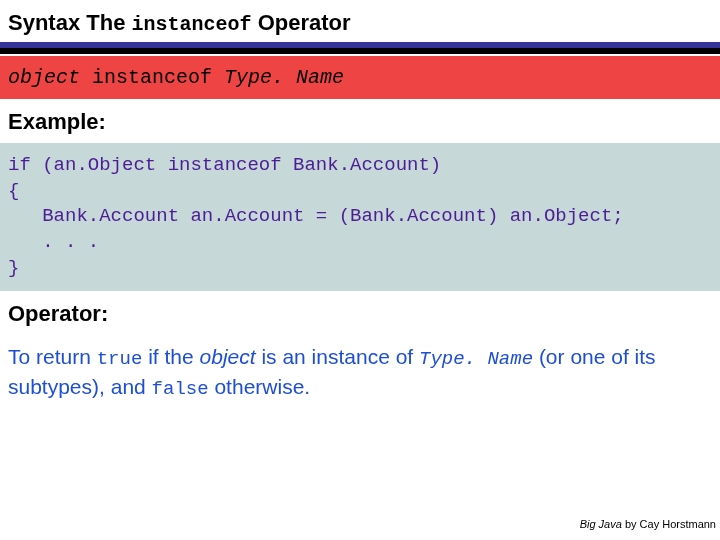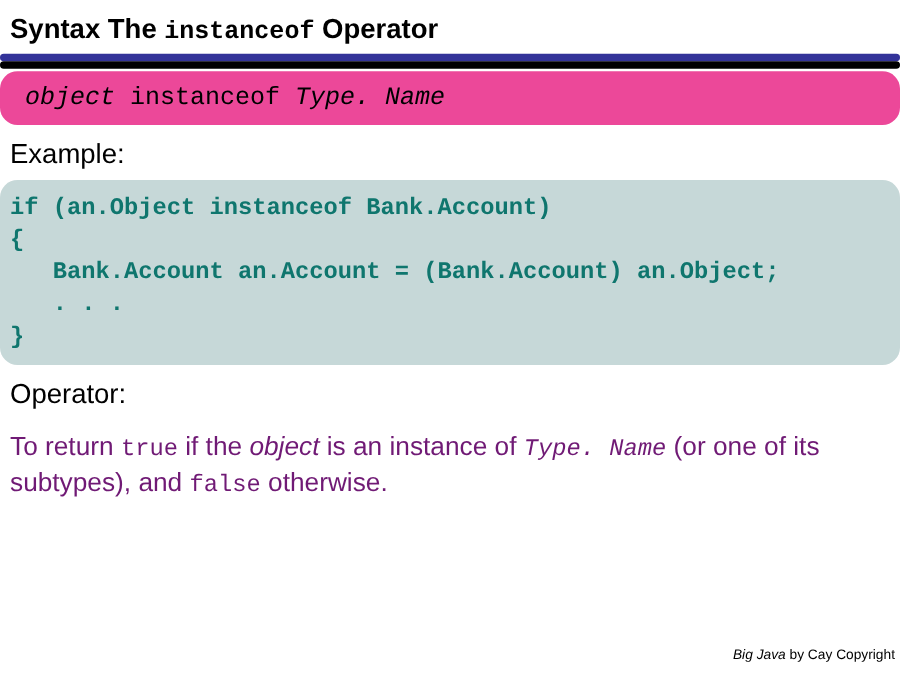--- a/index.html
+++ b/index.html
@@ -1,15 +1,15 @@
 <!DOCTYPE html>
 <html><head>
 <meta charset="utf-8">
 <style>
-  * { margin: 0; padding: 0; box-sizing: border-box; border-radius: 14px; }
+  * { margin: 0; padding: 0; box-sizing: border-box; }
   body {
     width: 720px;
     height: 540px;
     background: #ffffff;
     font-family: Arial, Helvetica, sans-serif;
     position: relative;
     overflow: hidden;
   }
   .title-bar {
     padding: 10px 8px 6px 8px;
@@ -24,54 +24,54 @@
     height: 6px;
     background: #333399;
     margin: 0;
   }
   .shadow-bar {
     height: 6px;
     background: #000;
     margin: 0;
   }
   .syntax-block {
-    background: #ec4899;
-    padding: 10px 20px;
+    background: #ef4444;
+    padding: 10px 8px;
     margin-top: 2px;
   }
   .syntax-line {
     font-family: "Courier New", Courier, monospace;
     font-style: italic;
     font-size: 20px;
     color: #000;
   }
   .syntax-line .kw { font-style: normal; }
   .section-label {
-    font-weight: normal;
+    font-weight: bold;
     font-size: 22px;
     padding: 10px 8px 8px 8px;
     color: #000;
   }
   .example-block {
     background: #c6d8d8;
     padding: 10px 8px 10px 8px;
   }
   .example-block pre {
     font-family: "Courier New", Courier, monospace;
     font-size: 19px;
     line-height: 1.35;
-    color: #0f766e;
-    font-weight: bold;
+    color: #4c1d95;
+    font-weight: normal;
     white-space: pre;
   }
   .purpose-text {
     padding: 8px 8px 0 8px;
     font-size: 21px;
     line-height: 1.35;
-    color: #701a75;
+    color: #1d4ed8;
   }
   .purpose-text .mono { font-family: "Courier New", Courier, monospace; font-size: 19px; }
   .purpose-text .ital { font-style: italic; }
   .purpose-text .mono-ital { font-family: "Courier New", Courier, monospace; font-style: italic; font-size: 19px; }
   .footer {
     position: absolute;
     bottom: 8px;
     right: 4px;
     text-align: right;
     font-size: 11px;
@@ -108,15 +108,15 @@
 </div>
 
 <div class="section-label">Operator:</div>
 
 <div class="purpose-text">
   <span>To return </span><span class="mono">true</span><span> if the </span><span class="ital">object</span><span> is an instance of </span><span class="mono-ital">Type. Name</span><span> (or one of its subtypes), and </span><span class="mono">false</span><span> otherwise.</span>
 </div>
 
 <div class="footer">
   <div>
-    <span class="book">Big Java</span><span> by Cay Copyright</span>
+    <span class="book">Big Java</span><span> by Cay Horstmann</span>
   </div>
 </div>
 
 </body></html>

